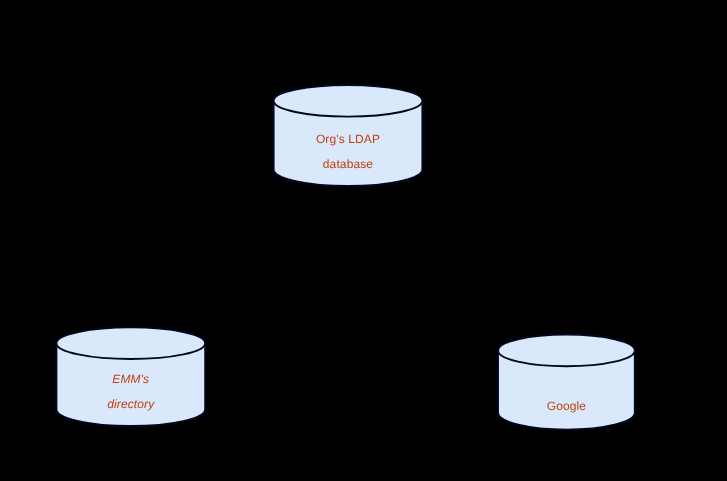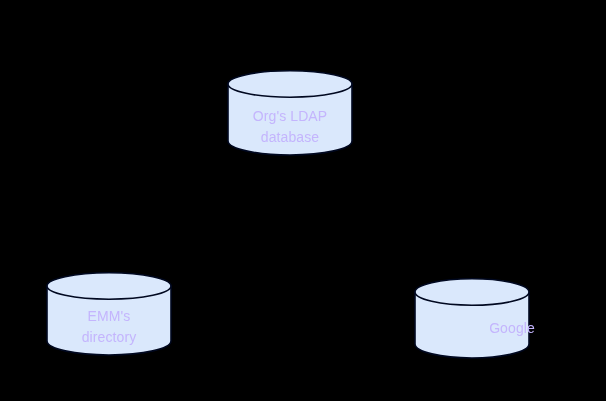--- a/index.html
+++ b/index.html
@@ -28,36 +28,36 @@
     position: absolute;
     left: 0;
     top: 0;
     overflow: visible;
   }
   .node-label {
     position: absolute;
     left: 0;
     width: 100%;
     text-align: center;
-    color: #c4b5fd;
-    font-size: 14px;
+    color: #c2410c;
+    font-size: 10px;
     line-height: 21px;
     font-weight: normal;
     letter-spacing: 0.1px;
     white-space: pre;
     pointer-events: none;
   }
   
   #node-ldap    { left: 227px; top: 70px;  width: 126px; height: 85px; }
-  #node-emm     { left: 46px;  top: 272px; width: 126px; height: 83px; }
+  #node-emm     { left: 46px;  top: 272px; width: 126px; height: 83px; font-style: italic; }
   #node-google  { left: 414px; top: 278px; width: 116px; height: 80px; }
 
   #node-ldap   .node-label   { top: 36px; }
   #node-emm    .node-label   { top: 34px; }
-  #node-google .node-label   { top: 40px; padding-left: 40px; }
+  #node-google .node-label   { top: 51px; }
 </style>
 </head>
 <body>
 
 <div id="diagram-canvas">
 
   <div class="node" id="node-ldap">
     <svg width="126" height="85" viewBox="0 0 126 85">
       <path d="M 1 14 L 1 71 C 1 78.7 29 85 63 85 C 97 85 125 78.7 125 71 L 125 14 Z" fill="#dae8fc" stroke="#000820" stroke-width="1.6" stroke-linejoin="round"></path>
       <ellipse cx="63" cy="14" rx="62" ry="13.2" fill="#dae8fc" stroke="#000820" stroke-width="1.6"></ellipse>

